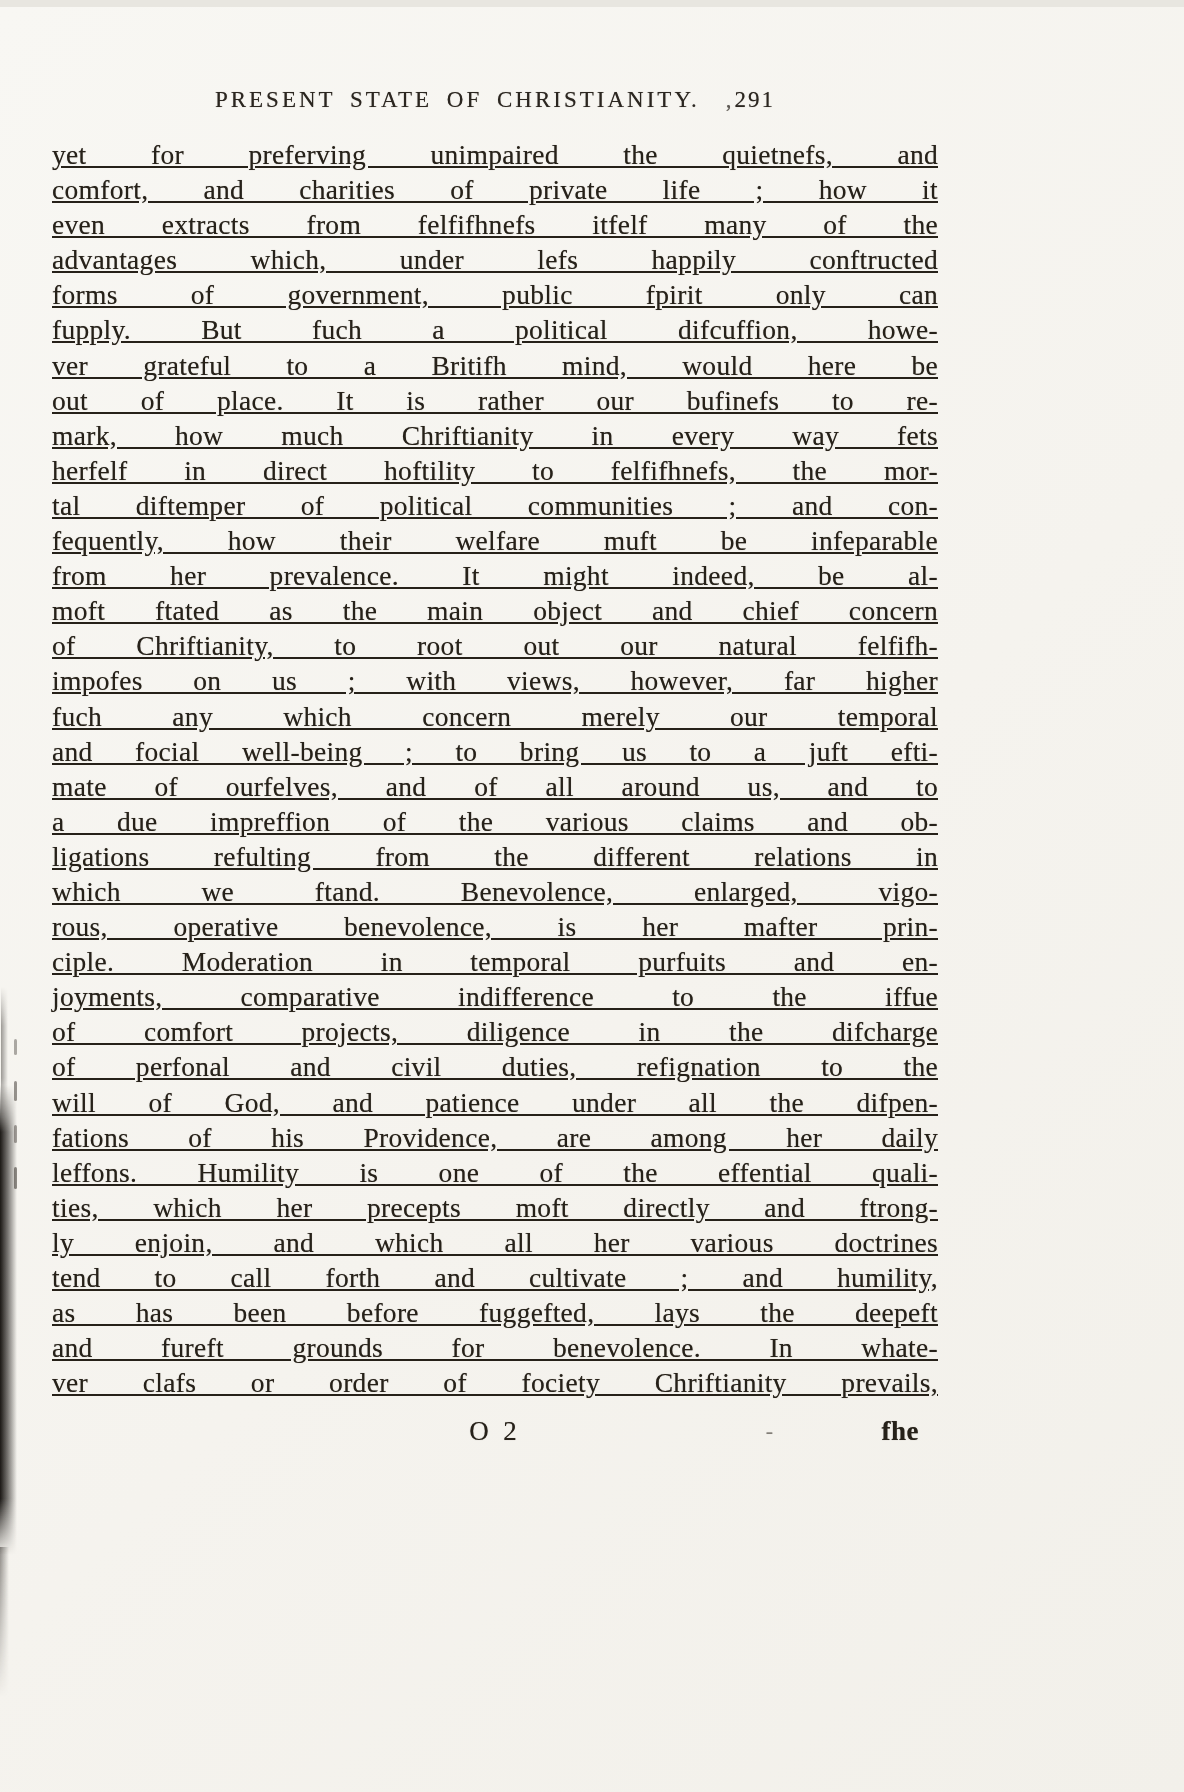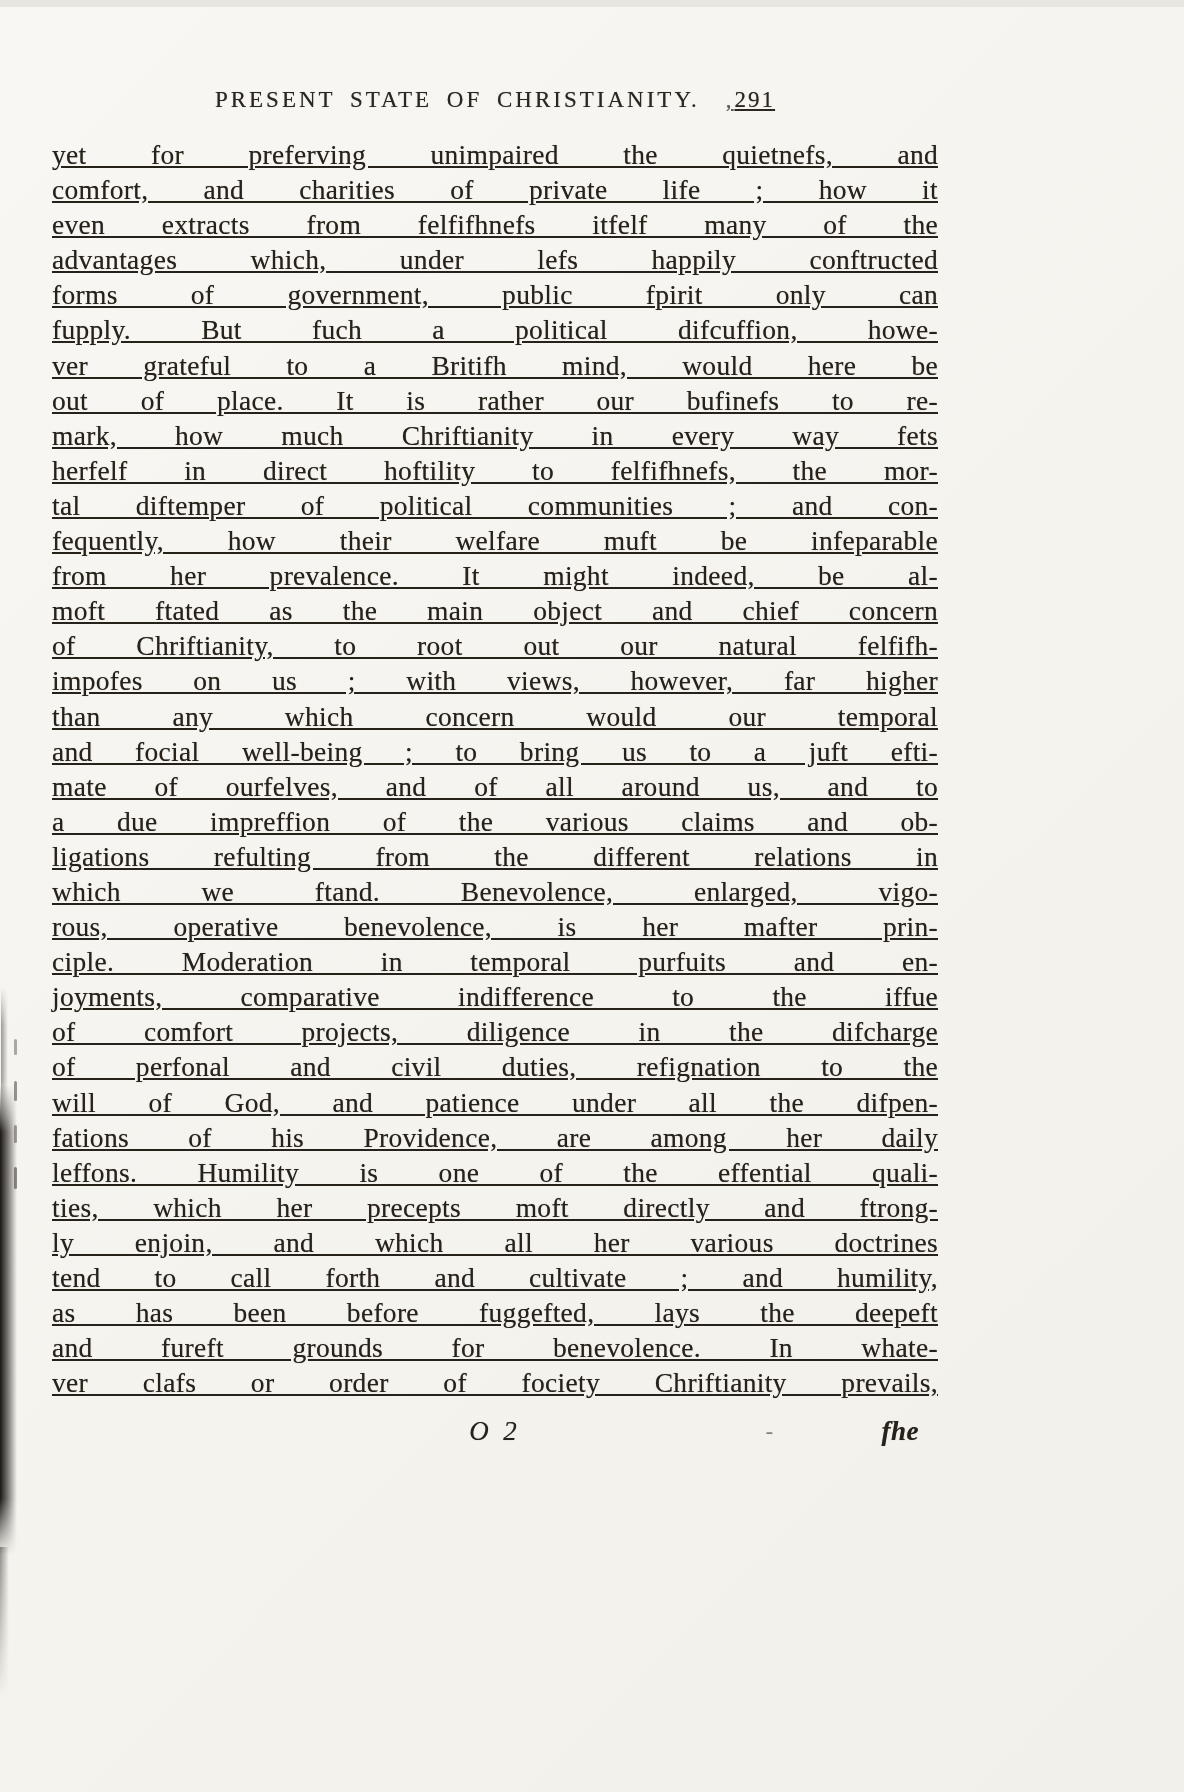--- a/index.html
+++ b/index.html
@@ -27,42 +27,41 @@
     justify-content: center;
     align-items: baseline;
     gap: 26px;
     padding-top: 80px;
     font-size: 23px;
     letter-spacing: 3px;
     word-spacing: 6px;
     color: #2b2620;
     text-shadow: 0 0 0.7px rgba(40,32,24,.55);
   }
-  .page-number { letter-spacing: 2px; text-decoration: underline; }
+  .page-number { letter-spacing: 2px; }
   .page-number-mark { opacity: .75; margin-right: 1px; }
   .text-block {
     margin-top: 24px;
     font-size: 27.5px;
     line-height: 35.1px;
     text-shadow: 0 0 0.7px rgba(40,32,24,.5);
     text-decoration: underline;
   }
   .line {
     text-align: justify;
     text-align-last: justify;
     white-space: normal;
     letter-spacing: 0.3px;
   }
   .page-footer {
     position: relative;
     margin-top: 16px;
     font-size: 27px;
     height: 40px;
     text-shadow: 0 0 0.7px rgba(40,32,24,.5);
-    font-style: italic;
   }
   .signature-mark {
     position: absolute;
     left: 50%;
     transform: translateX(-50%);
     letter-spacing: 4px;
   }
   .footer-dash {
     position: absolute;
     right: 165px;
@@ -142,21 +141,21 @@
         <div class="line">ver grateful to a Britifh mind, would here be</div>
         <div class="line">out of place.  It is rather our bufinefs to re-</div>
         <div class="line">mark, how much Chriftianity in every way fets</div>
         <div class="line">herfelf in direct hoftility to felfifhnefs, the mor-</div>
         <div class="line">tal diftemper of political communities ; and con-</div>
         <div class="line">fequently, how their welfare muft be infeparable</div>
         <div class="line">from her prevalence.  It might indeed, be al-</div>
         <div class="line">moft ftated as the main object and chief concern</div>
         <div class="line">of Chriftianity, to root out our natural felfifh-</div>
         <div class="line">impofes on us ; with views, however, far higher</div>
-        <div class="line">than any which concern would our temporal</div>
+        <div class="line">fuch any which concern merely our temporal</div>
         <div class="line">and focial well-being ; to bring us to a juft efti-</div>
         <div class="line">mate of ourfelves, and of all around us, and to</div>
         <div class="line">a due impreffion of the various claims and ob-</div>
         <div class="line">ligations refulting from the different relations in</div>
         <div class="line">which we ftand.  Benevolence, enlarged, vigo-</div>
         <div class="line">rous, operative benevolence, is her mafter prin-</div>
         <div class="line">ciple.  Moderation in temporal purfuits and en-</div>
         <div class="line">joyments, comparative indifference to the iffue</div>
         <div class="line">of comfort projects, diligence in the difcharge</div>
         <div class="line">of perfonal and civil duties, refignation to the</div>

